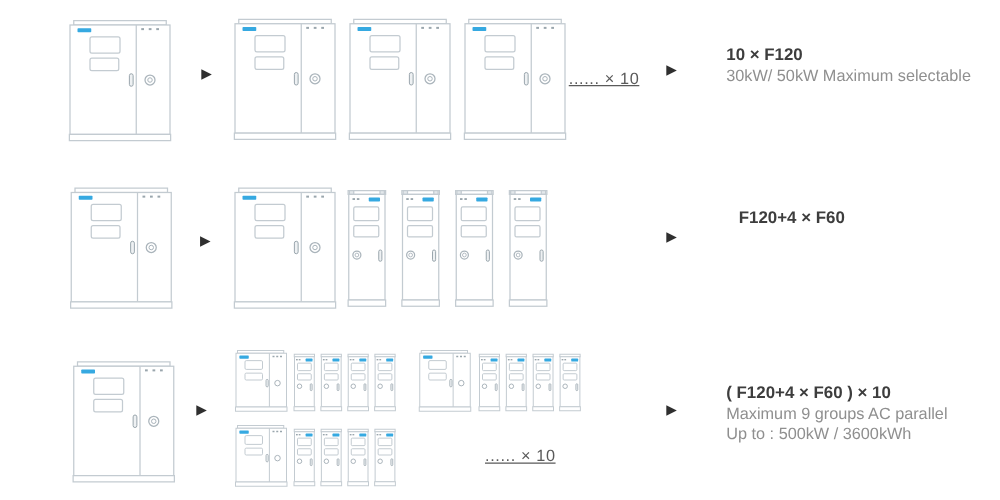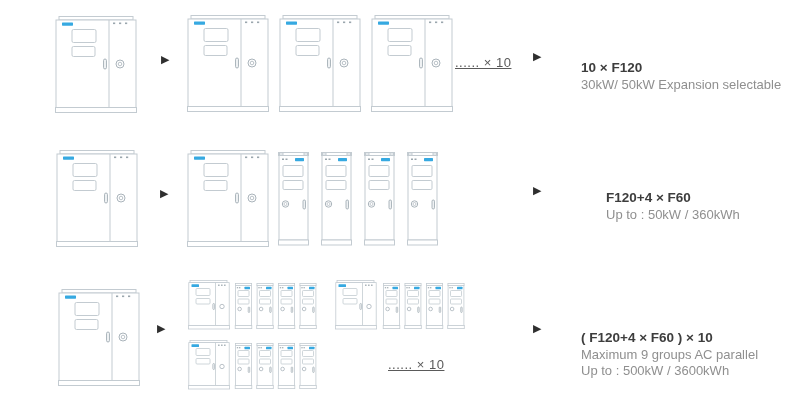--- a/index.html
+++ b/index.html
@@ -14,21 +14,20 @@
   }
   .ellipsis-label{
     position:absolute;font-size:13px;color:#5a5a5a;letter-spacing:0.5px;
     white-space:nowrap;
     text-decoration:underline;
   }
   .result-block{position:absolute;white-space:nowrap;}
   .result-title{
     font-size:13.5px;font-weight:700;color:#3d3d3d;line-height:16px;
     margin-bottom:1px;
-    margin-top:24px;
   }
   .result-sub{font-size:13px;color:#8f8f8f;line-height:15.5px;}
 </style>
 </head>
 <body>
 
 <div class="canvas">
 
   <svg class="cabinets-layer" width="800" height="400" viewBox="0 0 800 400">
     <defs>
@@ -140,26 +139,25 @@
   <span class="arrow" style="left:160px;top:187px">▶</span>
   <span class="arrow" style="left:533px;top:184px">▶</span>
   <span class="arrow" style="left:157px;top:322px">▶</span>
   <span class="arrow" style="left:533px;top:322px">▶</span>
 
   <div class="ellipsis-label" style="left:455px;top:55px">...... × 10</div>
   <div class="ellipsis-label" style="left:388px;top:357px">...... × 10</div>
 
   <div class="result-block" style="left:581px;top:36px">
     <div class="result-title">10 × F120</div>
-    <div class="result-sub">30kW/ 50kW Expansion selectable</div>
+    <div class="result-sub">30kW/ 50kW Maximum selectable</div>
   </div>
 
-  <div class="result-block" style="left:606px;top:166px">
+  <div class="result-block" style="left:591px;top:166px">
     <div class="result-title">F120+4 × F60</div>
-    <div class="result-sub">Up to : 50kW / 360kWh</div>
   </div>
 
   <div class="result-block" style="left:581px;top:306px">
     <div class="result-title">( F120+4 × F60 ) × 10</div>
     <div class="result-sub">Maximum 9 groups AC parallel</div>
     <div class="result-sub">Up to : 500kW / 3600kWh</div>
   </div>
 
 </div>
 

